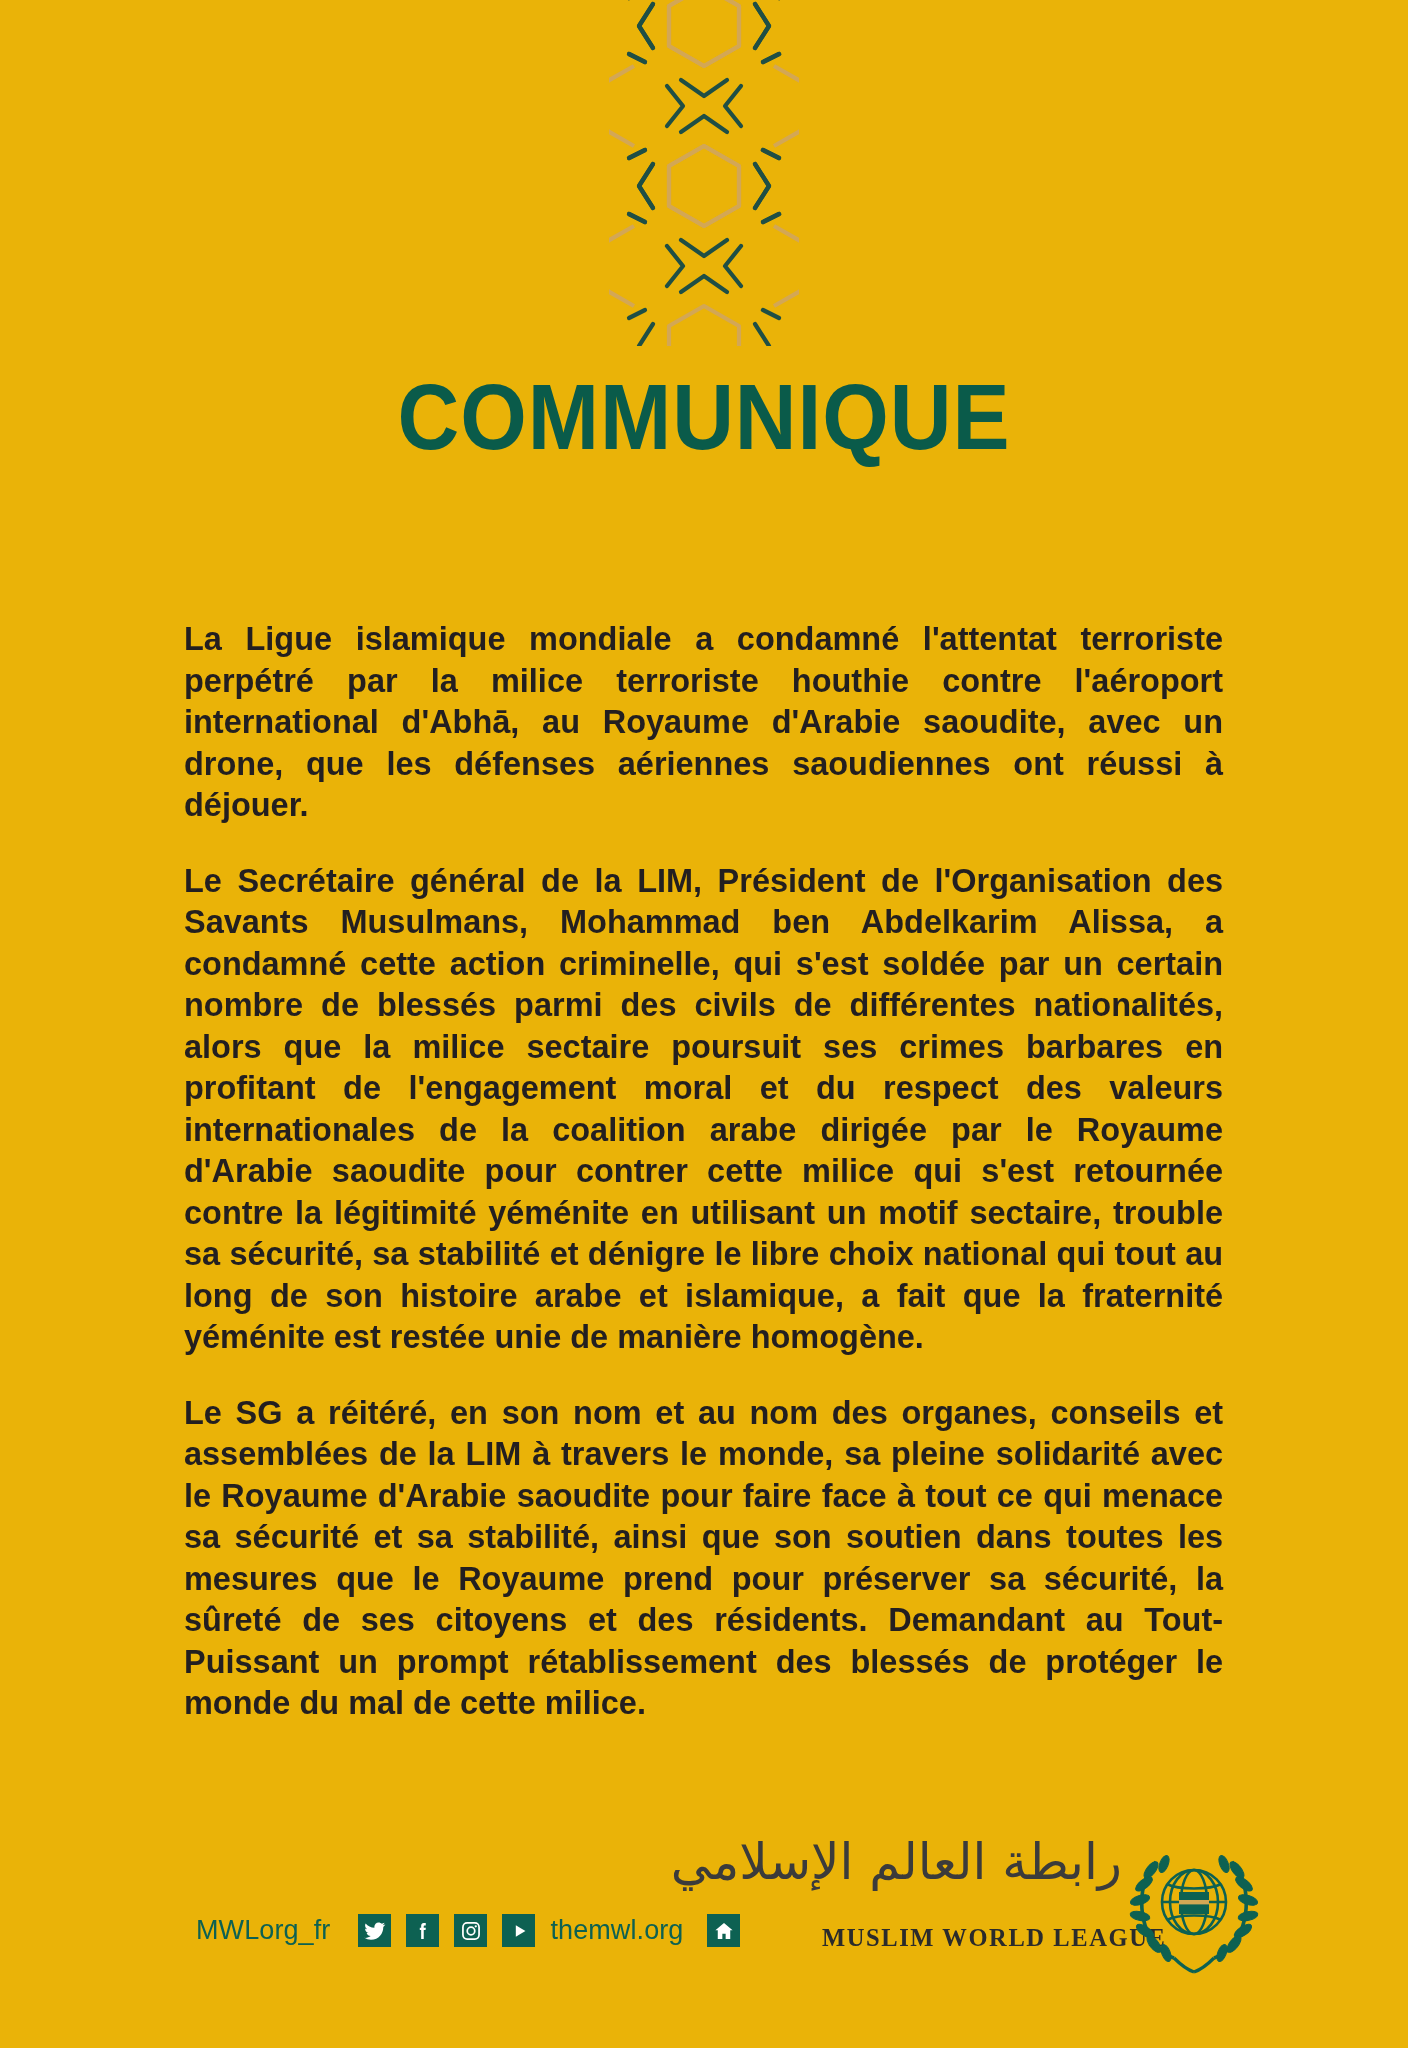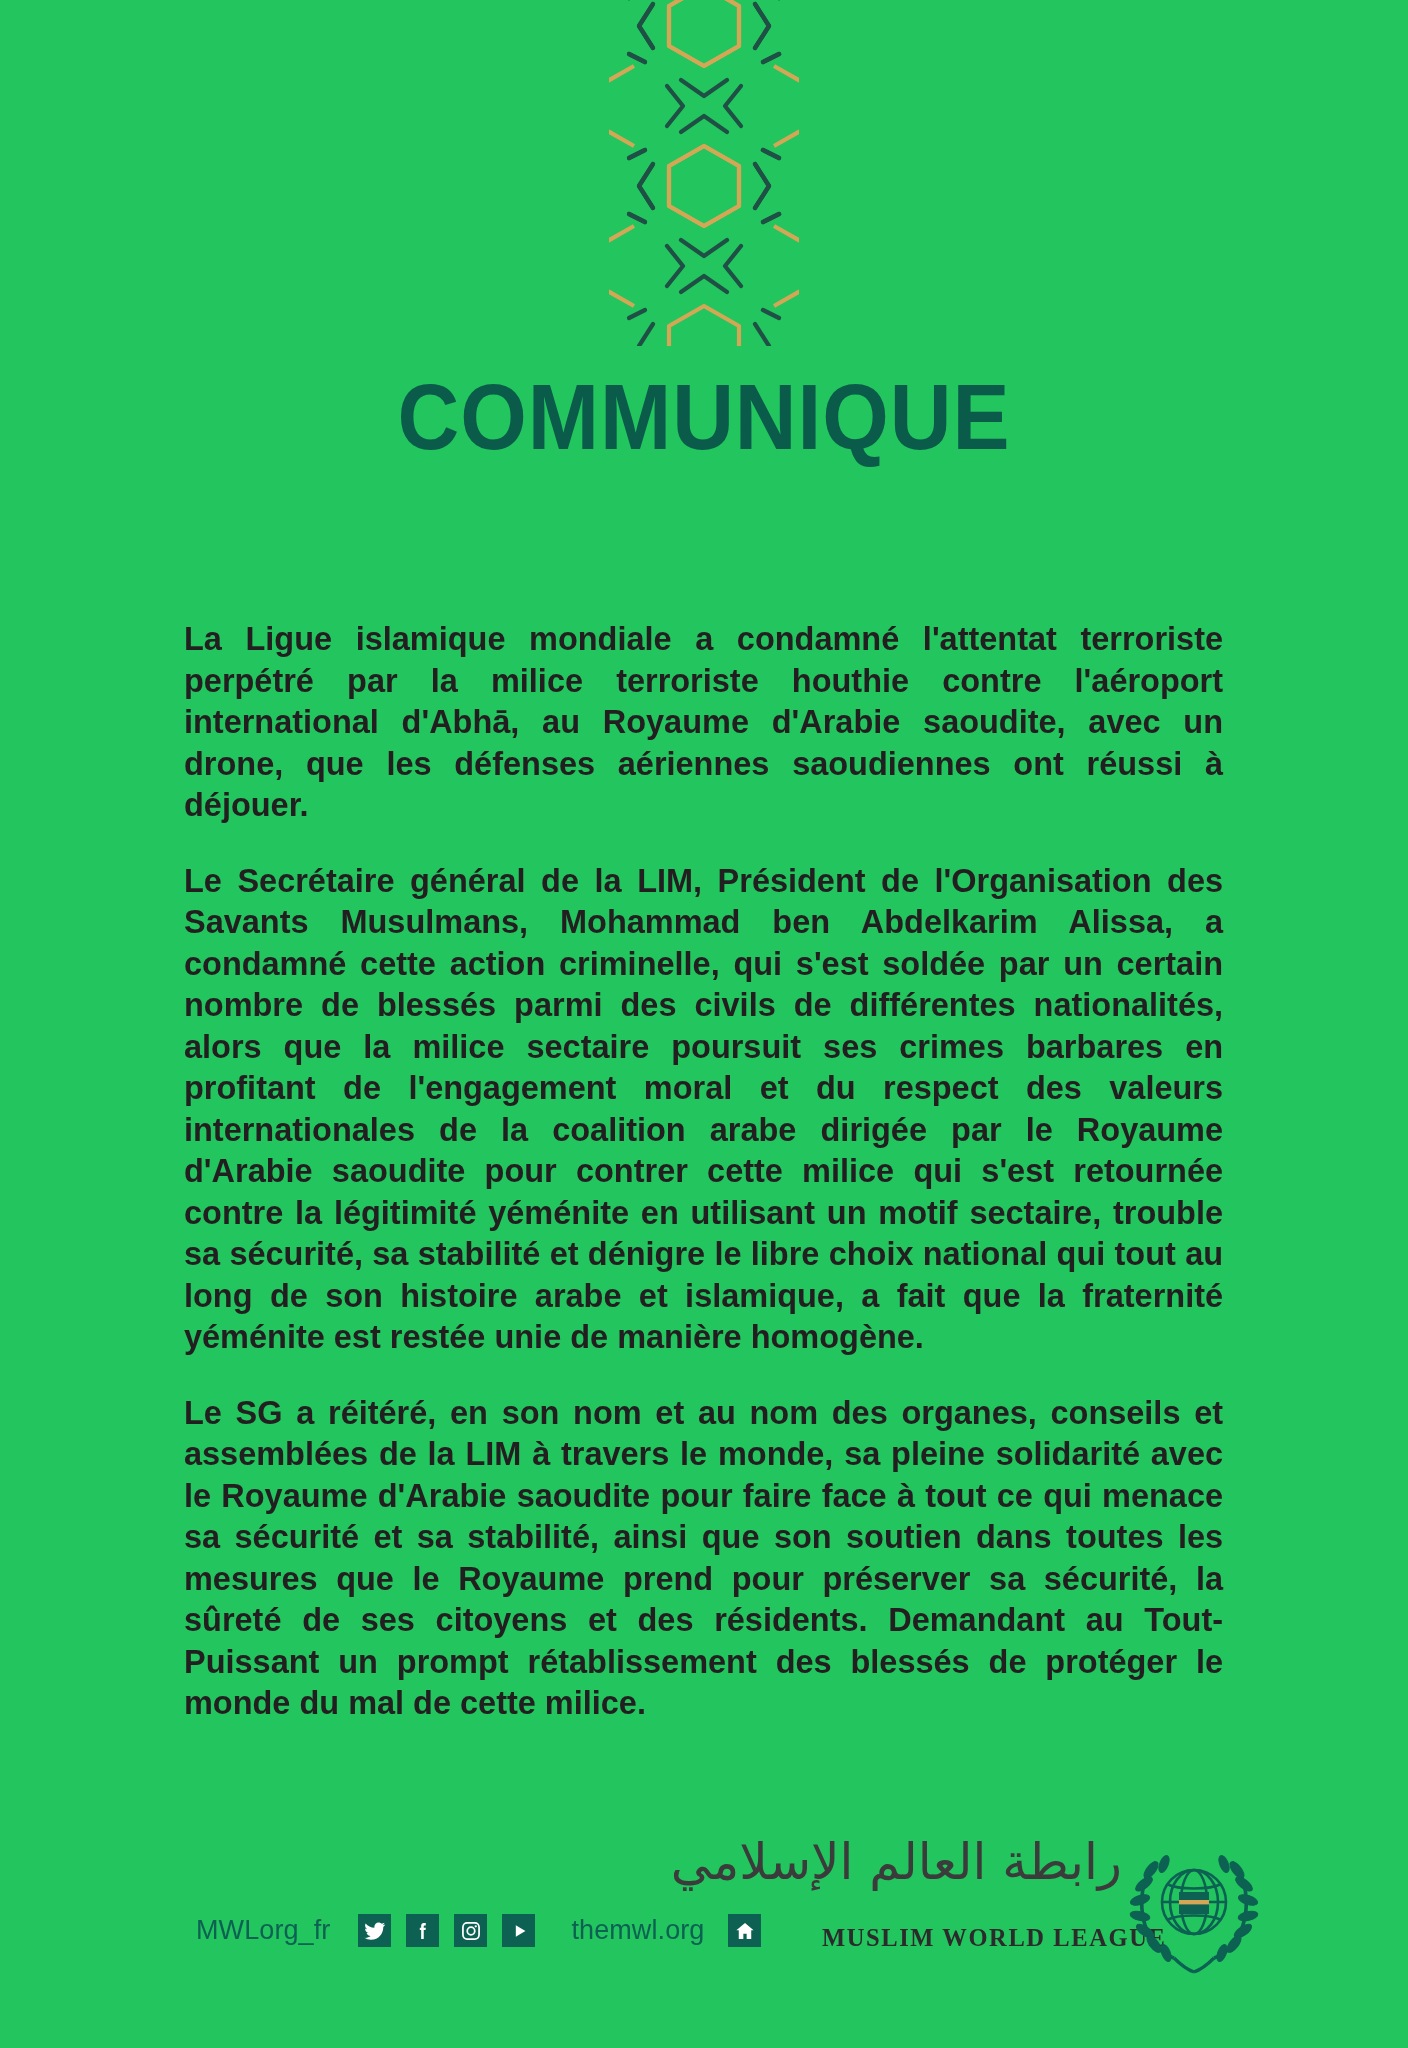--- a/index.html
+++ b/index.html
@@ -5,21 +5,21 @@
   * { margin:0; padding:0; box-sizing:border-box; }
   html, body {
     width:1408px; height:2048px;
     background:#ffffff;
     font-family:"Liberation Sans", sans-serif;
     overflow:hidden;
   }
   .page {
     position:relative;
     width:1408px; height:2048px;
-    background:#22c55e;
+    background:#eab308;
   }
 
   
   .ornament {
     position:absolute;
     left:50%;
     transform:translateX(-50%);
     top:-6px;
     width:190px;
     height:352px;
@@ -73,21 +73,21 @@
   }
   .social-handle, .social-site {
     color:#0d6152;
     font-size:27px;
     font-weight:400;
     letter-spacing:0.1px;
     font-family:"Liberation Sans", sans-serif;
     white-space:nowrap;
   }
   .social-handle { margin-right:16px; }
-  .social-site { margin-left:21px; margin-right:12px; }
+  .social-site { margin-right:12px; }
   .sicon {
     width:33px; height:33px;
     background:#0d6152;
     display:inline-flex;
     align-items:center;
     justify-content:center;
     margin-right:3px;
   }
   .sicon svg { display:block; }
   .sicon.home { margin-right:0; }

